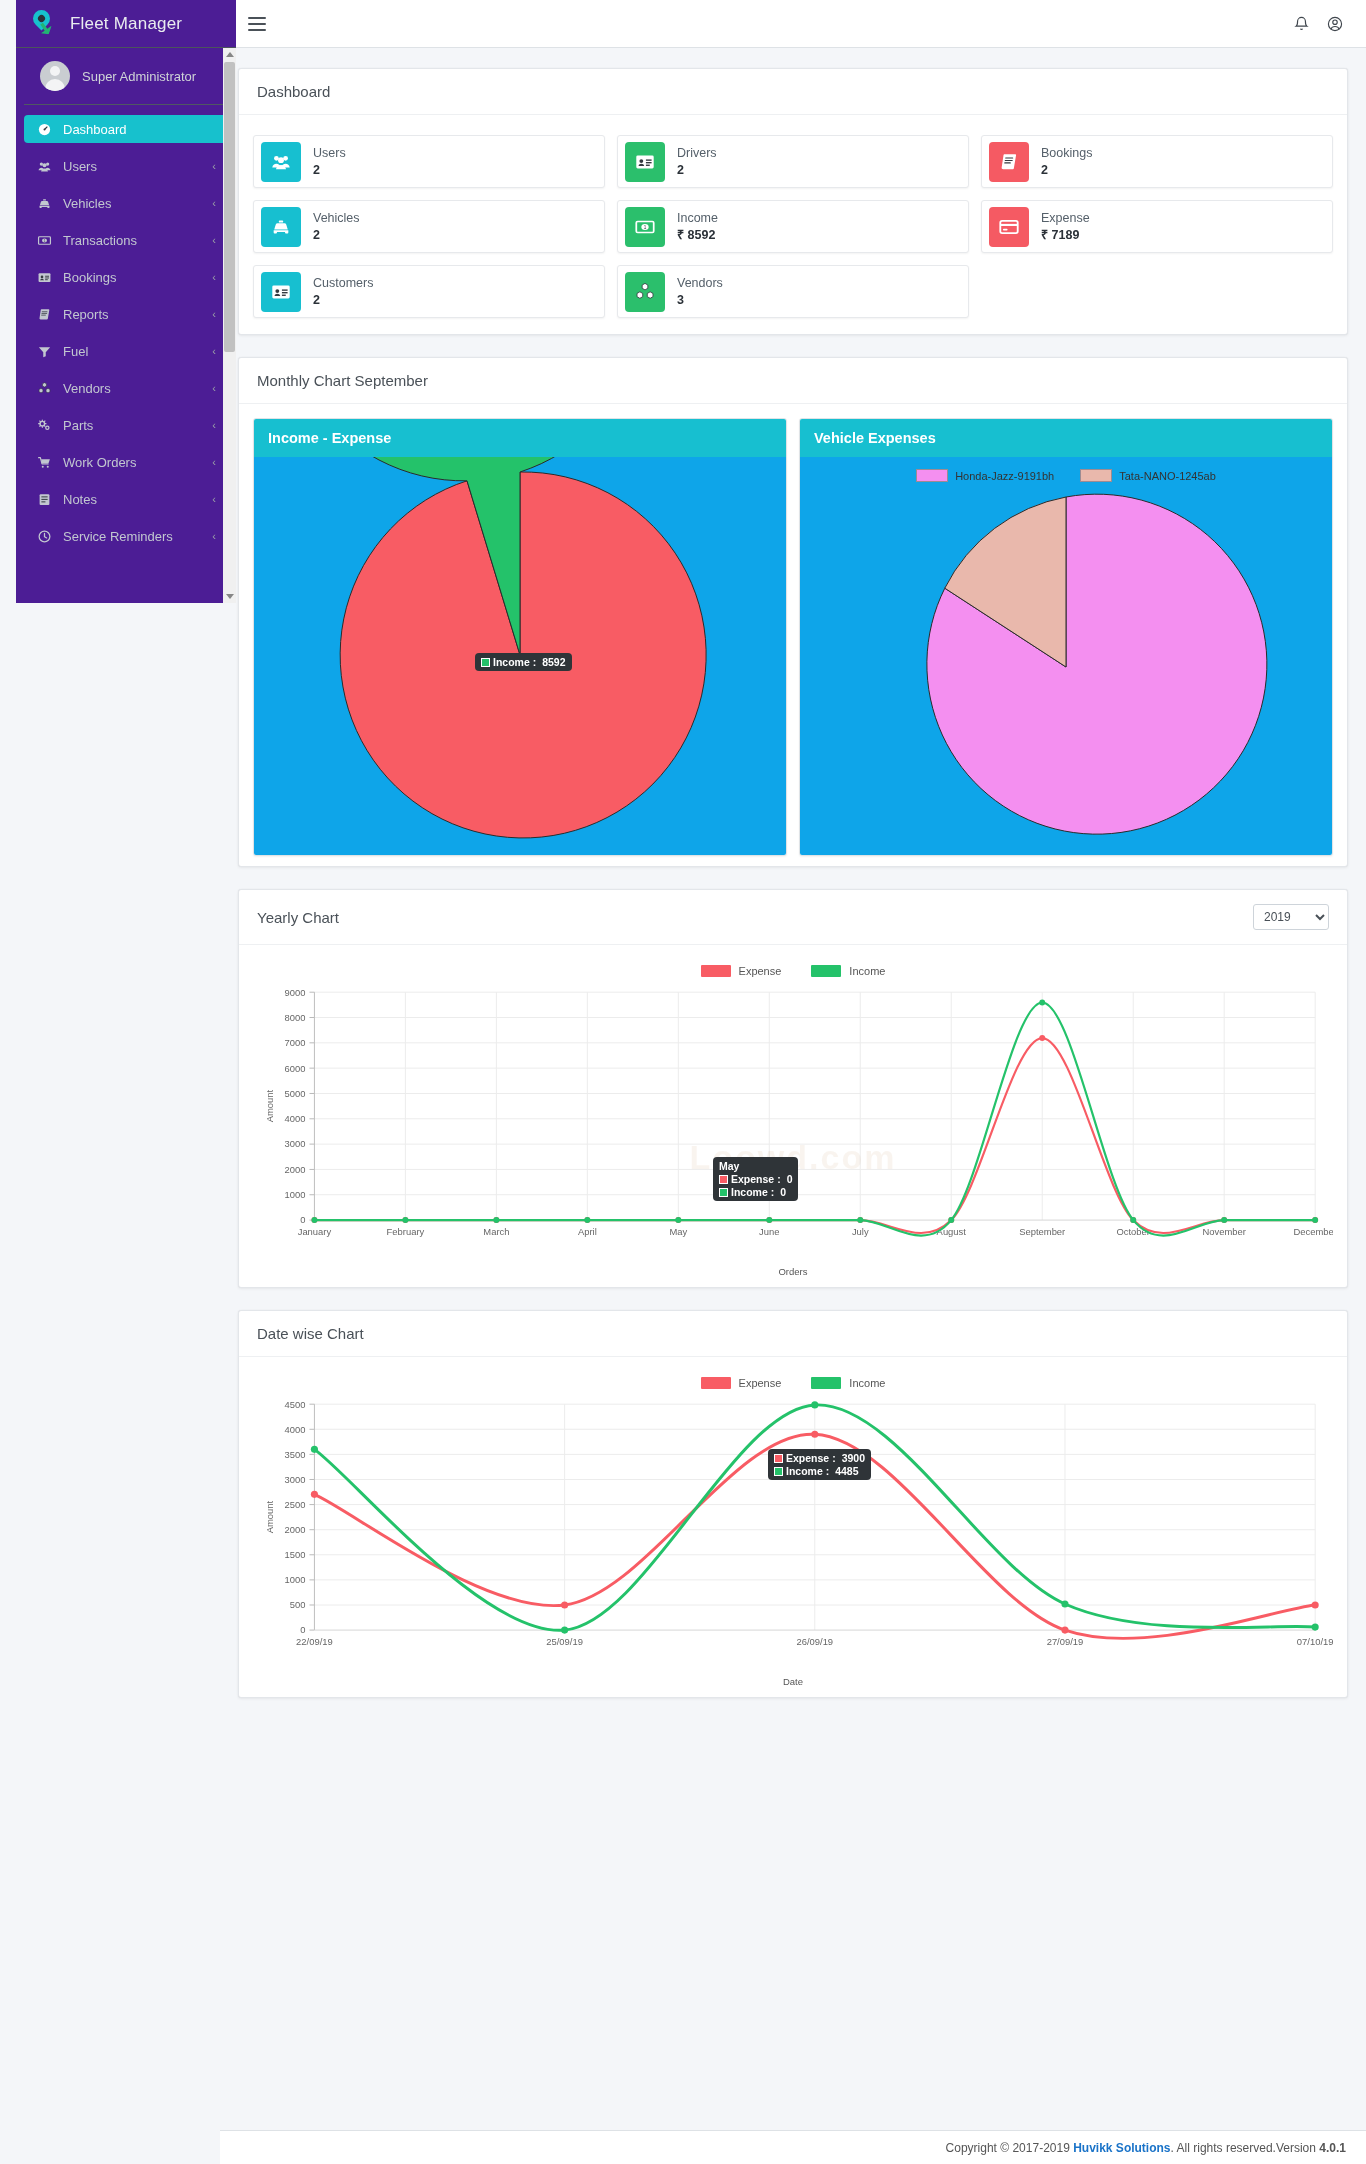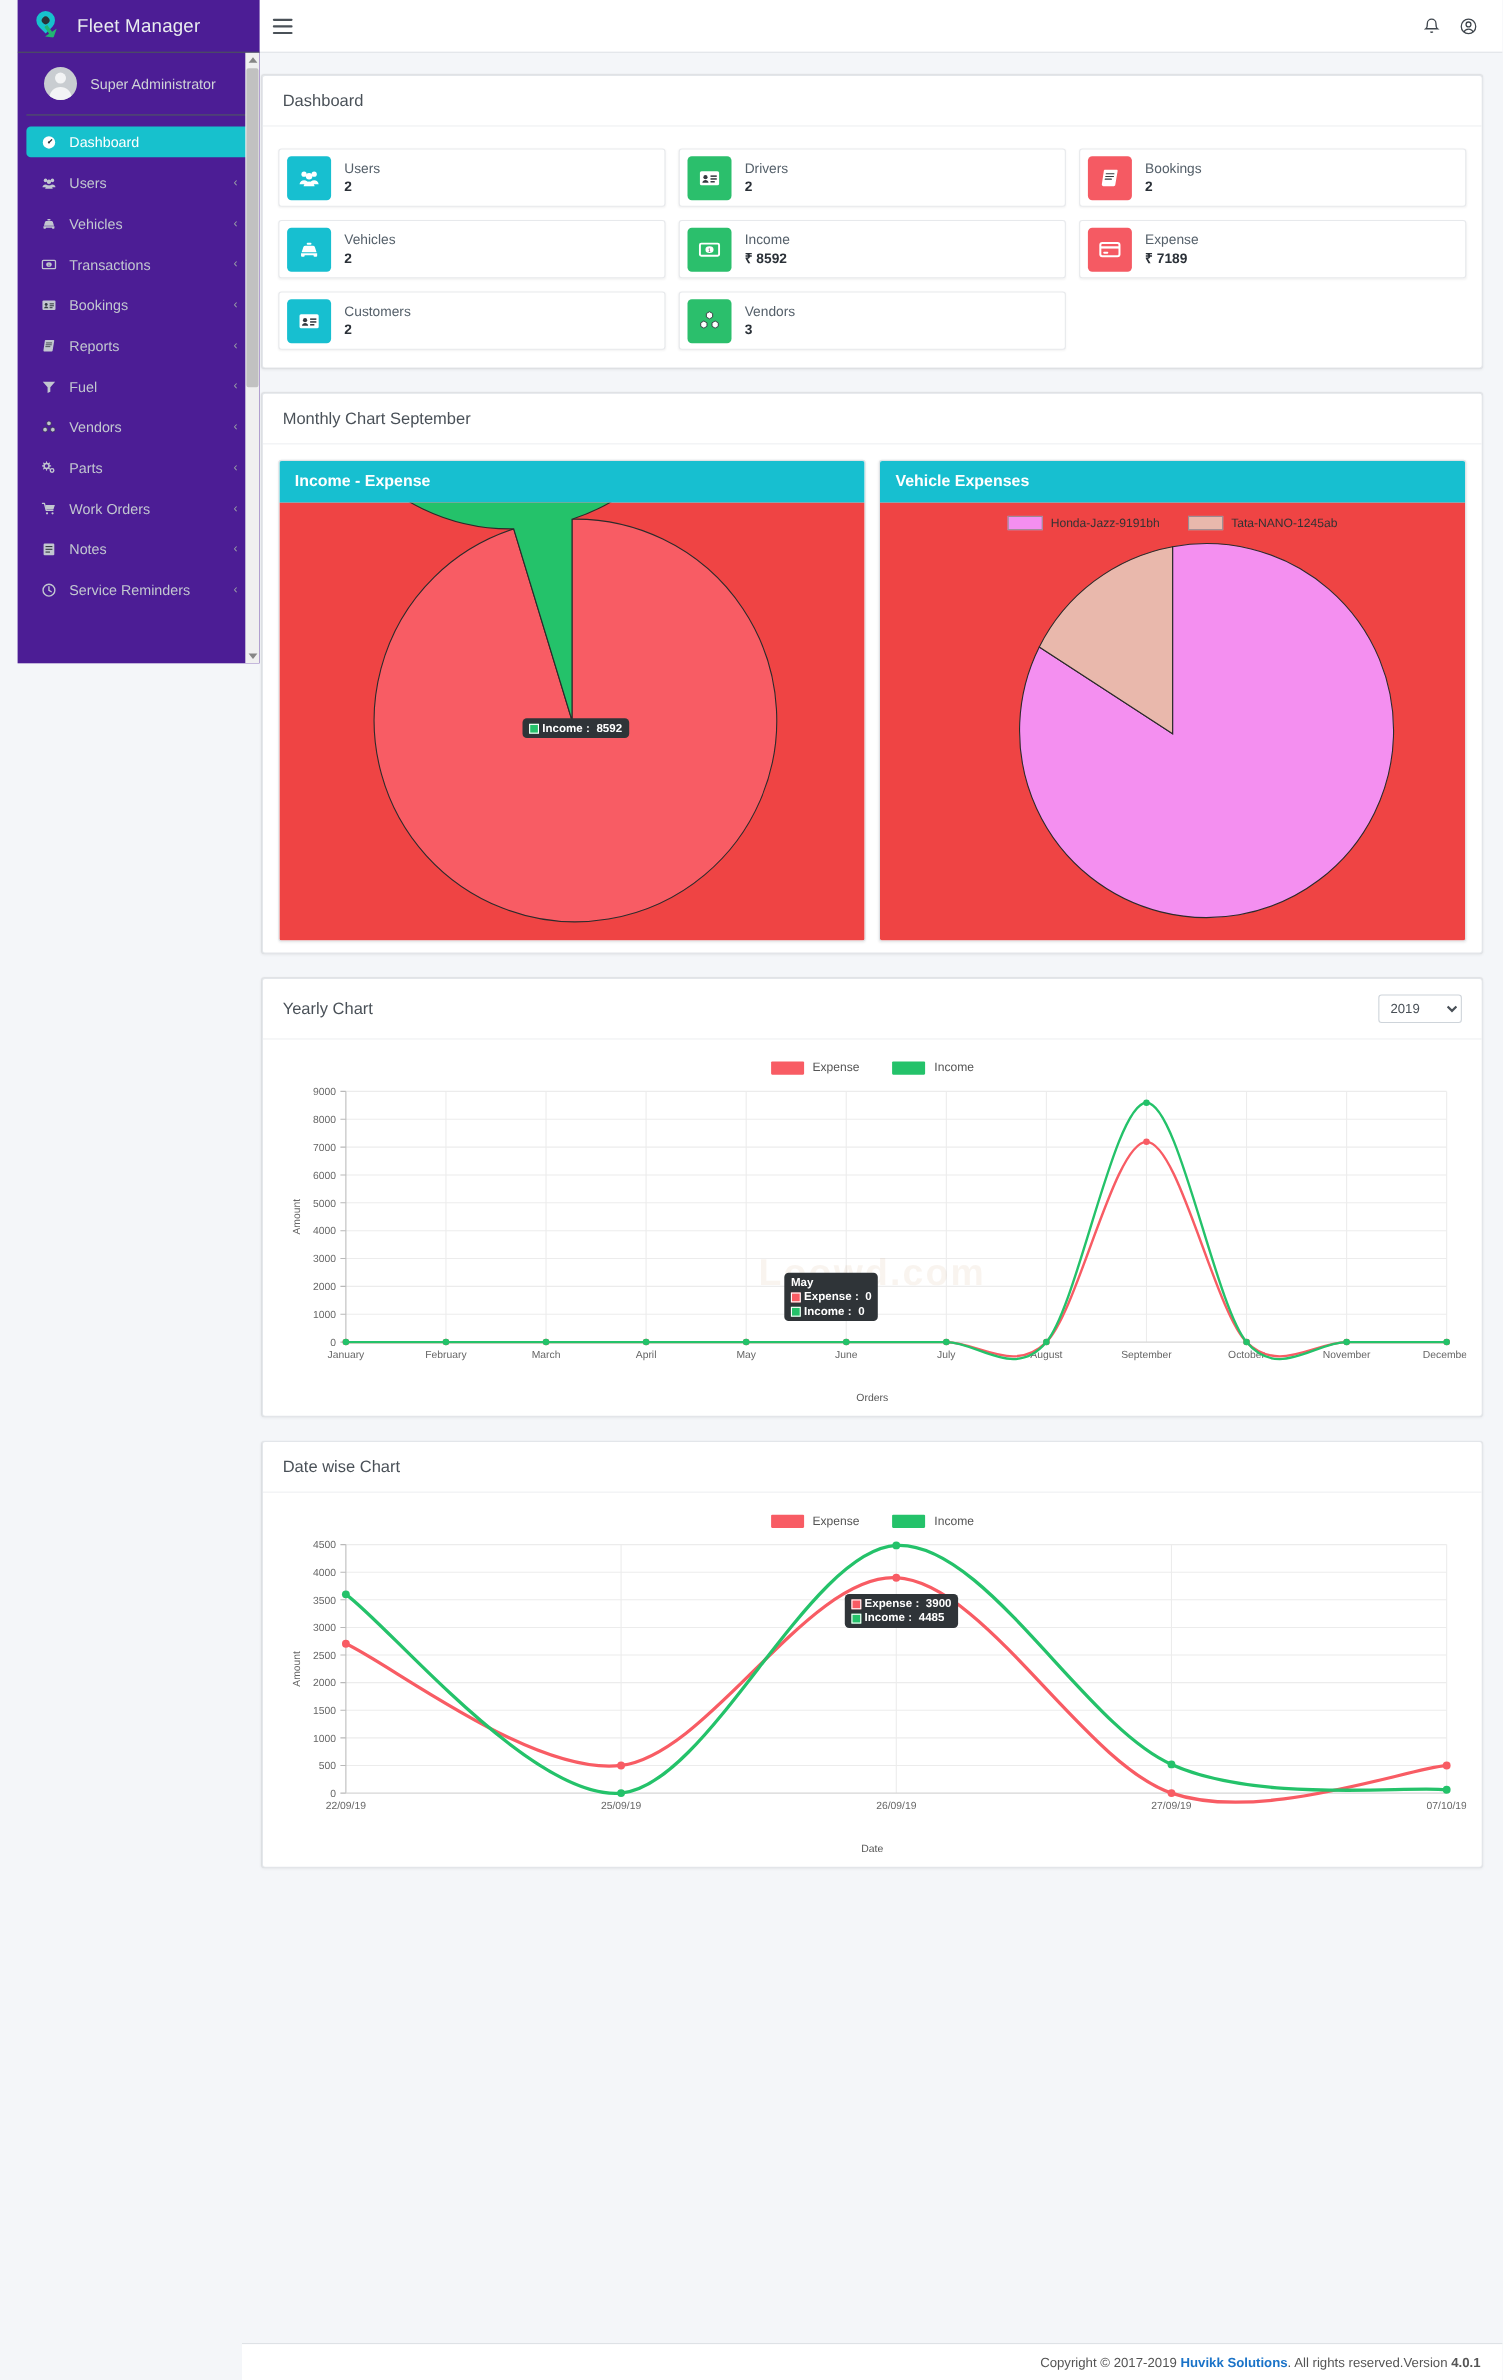--- a/index.html
+++ b/index.html
@@ -194,21 +194,21 @@
   .pie-col { width: 50%; padding: 0 6px; }
   .pie-panel {
     border: 1px solid #dfe3e6; border-radius: 3px; background: #fff;
     box-shadow: 0 1px 2px rgba(0,0,0,.06);
     overflow: hidden;
   }
   .pie-title {
     background: #17bfd0; color: #fff;
     padding: 11px 14px; font-size: 14.5px; font-weight: bold;
   }
-  .pie-area { height: 398px; position: relative; background: #ef4444; }
+  .pie-area { height: 398px; position: relative; background: #0ea5e9; }
 
   .legend-row {
     display: flex; justify-content: center; align-items: center;
     gap: 26px; padding-top: 12px;
   }
   .legend-item { display: flex; align-items: center; gap: 7px; font-size: 11px; color: #333; }
   .legend-swatch { width: 32px; height: 13px; border: 1px solid #9c8b92; }
 
   .tooltip-dark {
     position: absolute;

